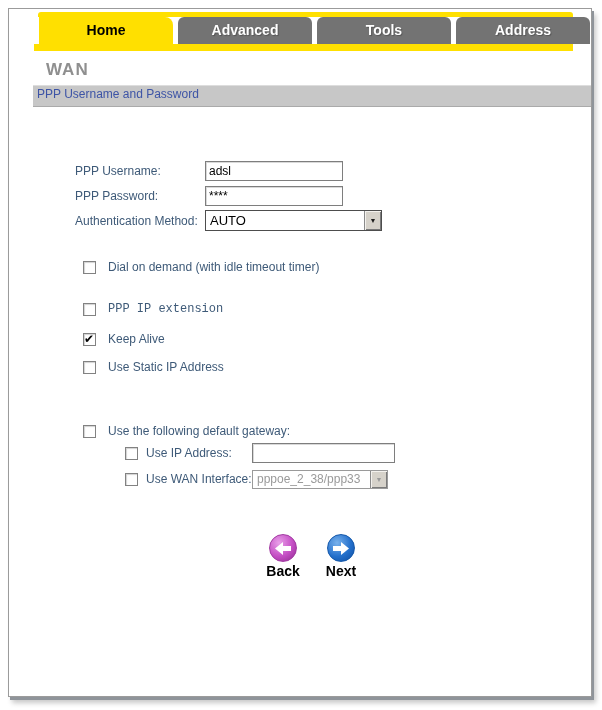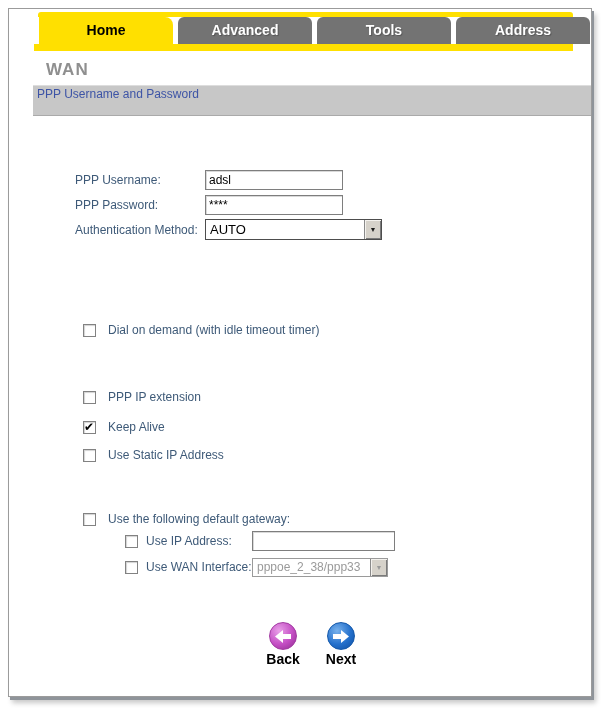--- a/index.html
+++ b/index.html
@@ -49,21 +49,21 @@
     height: 7px; background: #ffe000;
     margin: 0 18px 0 1px;
   }
   
   .page-heading {
     margin: 9px 0 5px 13px;
     font-size: 17px; font-weight: bold;
     color: #8f8f8f; letter-spacing: 1px;
   }
   .section-bar {
-    height: 31px; background: #c7c7c7;
+    height: 22px; background: #c7c7c7;
     border-top: 1px solid #dddddd;
     border-bottom: 1px solid #aaaaaa;
     padding-left: 4px;
     font-size: 12px; color: #3d54a6;
     line-height: 16px;
   }
   .description {
     margin: 14px 0 0 14px;
     font-size: 12px; line-height: 15px;
     color: #3e5a78;
@@ -115,22 +115,22 @@
   .checkbox[data-checked="true"]::after {
     content: "\2714";
     position: absolute; left: 0px; top: -2px;
     font-size: 12px; color: #000;
   }
   .cb-row {
     display: flex; align-items: center;
     margin-left: 50px; font-size: 12px; color: #3e5a78;
   }
   .cb-row .cb-label { margin-left: 12px; }
-  .row-dial      { margin-top: 81px; }
-  .row-pppext    { margin-top: 53px; }
+  .row-dial      { margin-top: 27px; }
+  .row-pppext    { margin-top: 28px; font-family: Liberation Mono, monospace; }
   .row-keepalive { margin-top: 16px; }
   .row-staticip  { margin-top: 14px; align-items: flex-end; }
   .row-gateway   { margin-top: 50px; }
   
   .sub-row {
     display: flex; align-items: center;
     margin: 4px 0 0 92px;
     font-size: 12px; color: #3e5a78;
     height: 22px;
   }

